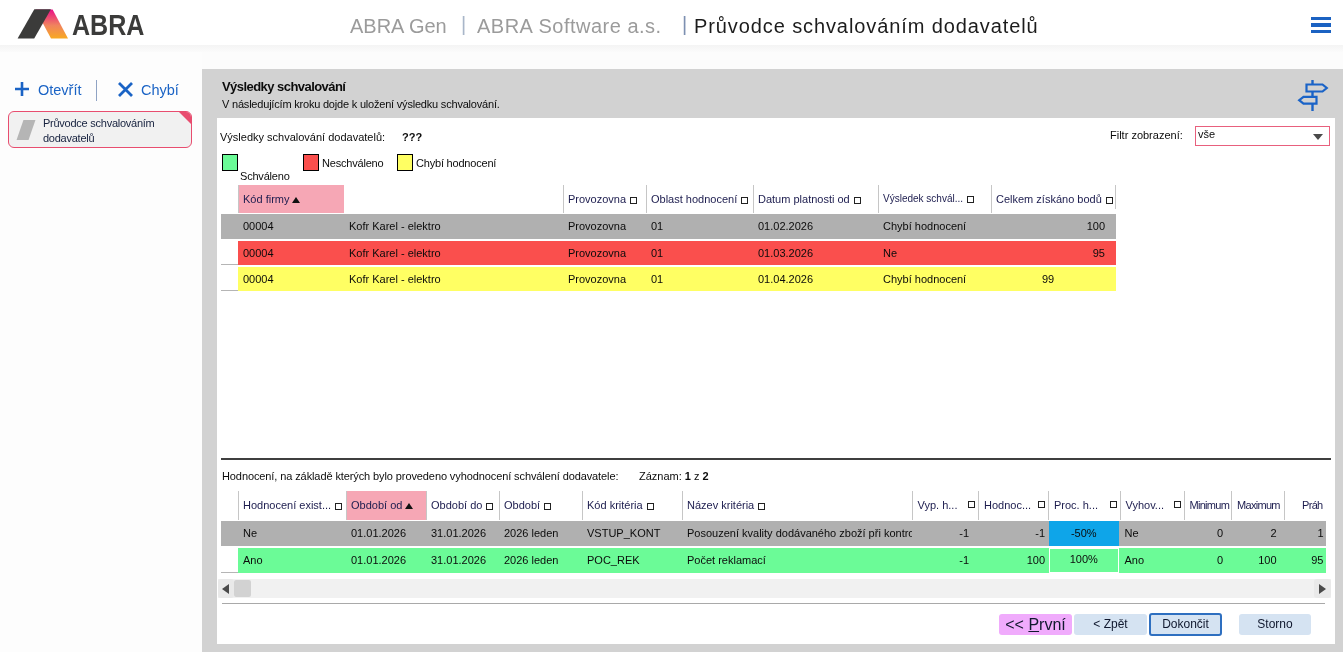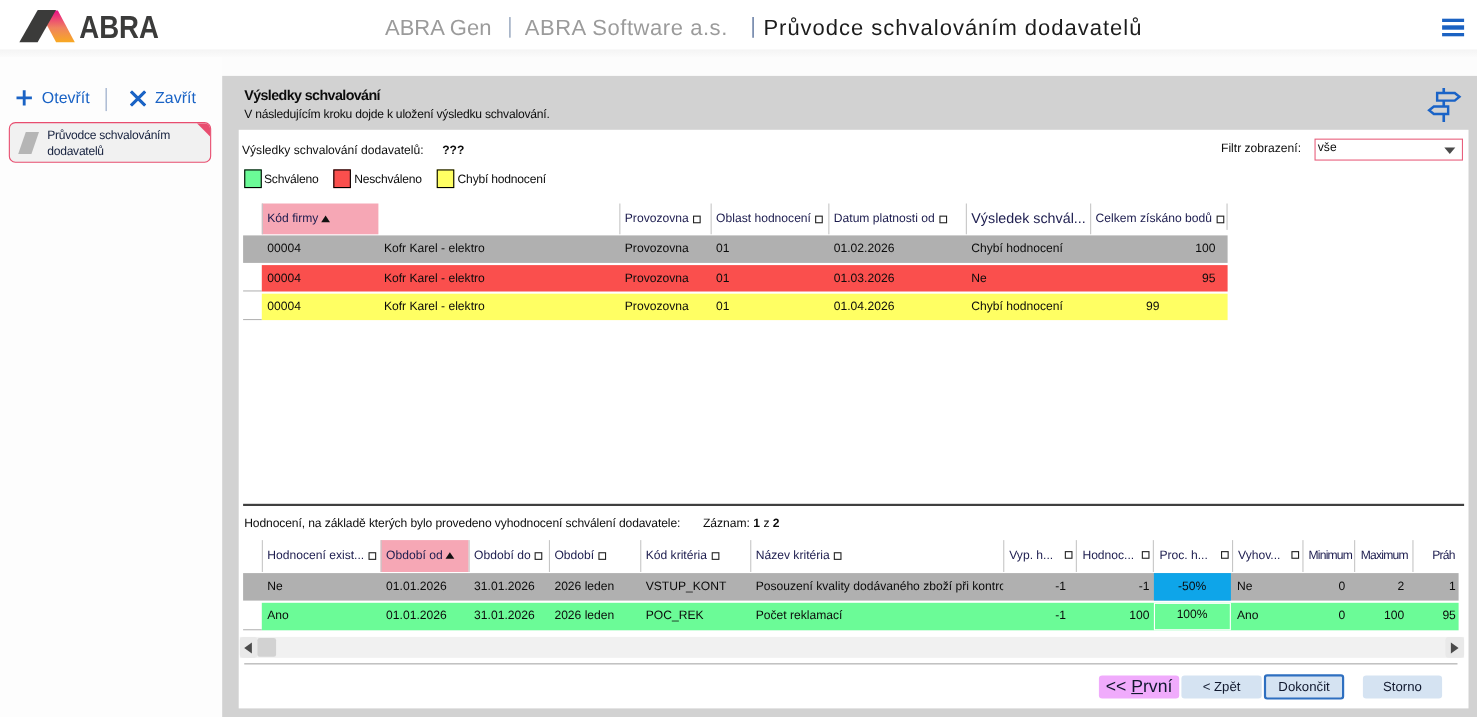--- a/index.html
+++ b/index.html
@@ -39,21 +39,21 @@
 <div class="abs" style="left:0;top:52px;width:202px;height:600px;background:#fdfdfd;"></div>
 
 <svg class="abs" style="left:14px;top:81px;" width="16" height="16" viewBox="0 0 16 16">
   <path d="M8 1 V15 M1 8 H15" stroke="#1a63c5" stroke-width="2.6"></path>
 </svg>
 <span class="abs" style="left:38px;top:82px;font-size:14.5px;color:#1a63c5;">Otevřít</span>
 <div class="abs" style="left:96px;top:80px;width:1px;height:21px;background:#8fa3c4;"></div>
 <svg class="abs" style="left:118px;top:82px;" width="15" height="15" viewBox="0 0 15 15">
   <path d="M1 1 L14 14 M14 1 L1 14" stroke="#1a63c5" stroke-width="2.8"></path>
 </svg>
-<span class="abs" style="left:141px;top:82px;font-size:14.5px;color:#1a63c5;">Zavřít</span>
+<span class="abs" style="left:141px;top:82px;font-size:14.5px;color:#1a63c5;">Chybí</span>
 
 <div class="abs" style="left:8px;top:111px;width:184px;height:37px;background:#f1f1f1;border:1px solid #e84d6f;border-radius:6px;overflow:hidden;">
   <div class="abs" style="right:0;top:0;width:0;height:0;border-top:12px solid #e84d6f;border-left:12px solid transparent;"></div>
   <div class="abs" style="left:5px;top:8px;width:23px;height:20px;">
     <div style="width:12px;height:20px;background:#b5b5b5;transform:skewX(-19deg);margin-left:6px;"></div>
   </div>
   <div class="abs" style="left:34px;top:4px;font-size:11px;letter-spacing:-0.25px;line-height:15px;color:#16213e;">Průvodce schvalováním<br>dodavatelů</div>
 </div>
 
 <div class="abs" style="left:202px;top:69px;width:1141px;height:583px;background:#d2d2d2;"></div>
@@ -72,33 +72,33 @@
 <span class="abs" style="left:1110px;top:129px;font-size:11px;color:#0c0c0c;">Filtr zobrazení:</span>
 <div class="abs" style="left:1195px;top:126px;width:135px;height:20px;background:#fff;border:1px solid #e8607d;">
   <span class="abs" style="left:2px;top:1px;font-size:11px;color:#0c0c0c;">vše</span>
   <div class="abs" style="right:6px;top:7px;width:0;height:0;border-left:5.5px solid transparent;border-right:5.5px solid transparent;border-top:6.5px solid #4a4a4a;"></div>
 </div>
 
 <span class="abs" style="left:220px;top:131px;font-size:11px;color:#0c0c0c;">Výsledky schvalování dodavatelů:</span>
 <span class="abs" style="left:402px;top:131px;font-size:11px;font-weight:bold;color:#0c0c0c;">???</span>
 
 <div class="abs" style="left:222px;top:154px;width:16px;height:17px;background:#6bfb97;border:1px solid #000;"></div>
-<span class="abs" style="left:240px;top:157px;font-size:11px;letter-spacing:-0.2px;color:#0c0c0c;">Schváleno</span>
+<span class="abs" style="left:240px;top:170px;font-size:11px;letter-spacing:-0.2px;color:#0c0c0c;">Schváleno</span>
 <div class="abs" style="left:303px;top:154px;width:16px;height:17px;background:#fa4f4d;border:1px solid #000;"></div>
 <span class="abs" style="left:322px;top:157px;font-size:11px;letter-spacing:-0.2px;color:#0c0c0c;">Neschváleno</span>
 <div class="abs" style="left:397px;top:154px;width:16px;height:17px;background:#ffff63;border:1px solid #000;"></div>
 <span class="abs" style="left:416px;top:157px;font-size:11px;letter-spacing:-0.2px;color:#0c0c0c;">Chybí hodnocení</span>
 
 <div id="t1" class="abs" style="left:221px;top:185px;width:895px;">
     <div style="position:relative;height:28px;">
       <div style="position:absolute;left:17px;top:0;width:106px;height:28px;background:#f6a7b5;border-left:1px solid #c6c6c6;font-size:11px;color:#1c1c4e;line-height:28px;padding-left:4px;white-space:nowrap;overflow:hidden;">Kód firmy<span style="display:inline-block;width:0;height:0;border-left:4.5px solid transparent;border-right:4.5px solid transparent;border-bottom:6px solid #111;margin-left:3px;vertical-align:middle;"></span></div>
       <div style="position:absolute;left:342px;top:0;width:83px;height:28px;border-left:1px solid #c6c6c6;font-size:11px;color:#1c1c4e;line-height:28px;padding-left:4px;white-space:nowrap;overflow:hidden;">Provozovna<span style="display:inline-block;width:7px;height:7px;border:1.2px solid #222;margin-left:4px;vertical-align:middle;"></span></div>
       <div style="position:absolute;left:425px;top:0;width:107px;height:28px;border-left:1px solid #c6c6c6;font-size:11px;color:#1c1c4e;line-height:28px;padding-left:4px;white-space:nowrap;overflow:hidden;">Oblast hodnocení<span style="display:inline-block;width:7px;height:7px;border:1.2px solid #222;margin-left:4px;vertical-align:middle;"></span></div>
       <div style="position:absolute;left:532px;top:0;width:125px;height:28px;border-left:1px solid #c6c6c6;font-size:11px;color:#1c1c4e;line-height:28px;padding-left:4px;white-space:nowrap;overflow:hidden;">Datum platnosti od<span style="display:inline-block;width:7px;height:7px;border:1.2px solid #222;margin-left:4px;vertical-align:middle;"></span></div>
-      <div style="position:absolute;left:657px;top:0;width:113px;height:28px;border-left:1px solid #c6c6c6;font-size:13px;color:#1c1c4e;line-height:28px;padding-left:4px;white-space:nowrap;overflow:hidden;">Výsledek schvál...<span style="display:inline-block;width:7px;height:7px;border:1.2px solid #222;margin-left:4px;vertical-align:middle;"></span></div>
+      <div style="position:absolute;left:657px;top:0;width:113px;height:28px;border-left:1px solid #c6c6c6;font-size:10px;color:#1c1c4e;line-height:28px;padding-left:4px;white-space:nowrap;overflow:hidden;">Výsledek schvál...<span style="display:inline-block;width:7px;height:7px;border:1.2px solid #222;margin-left:4px;vertical-align:middle;"></span></div>
       <div style="position:absolute;left:770px;top:0;width:125px;height:28px;border-left:1px solid #c6c6c6;font-size:11px;color:#1c1c4e;line-height:28px;padding-left:4px;white-space:nowrap;overflow:hidden;">Celkem získáno bodů<span style="display:inline-block;width:7px;height:7px;border:1.2px solid #222;margin-left:4px;vertical-align:middle;"></span></div>
       <div style="position:absolute;left:894px;top:0;width:1px;height:24px;background:#c6c6c6;"></div>
     </div>
     <div style="position:absolute;left:0;top:29px;width:895px;height:24.5px;background:#b0b0b0;"></div>
     <div style="position:absolute;left:17px;top:29px;width:106px;height:24.5px;font-size:11px;color:#0b0b0b;line-height:24.5px;padding-left:5px;white-space:nowrap;overflow:hidden;">00004</div>
     <div style="position:absolute;left:123px;top:29px;width:219px;height:24.5px;font-size:11px;color:#0b0b0b;line-height:24.5px;padding-left:5px;white-space:nowrap;overflow:hidden;">Kofr Karel - elektro</div>
     <div style="position:absolute;left:342px;top:29px;width:83px;height:24.5px;font-size:11px;color:#0b0b0b;line-height:24.5px;padding-left:5px;white-space:nowrap;overflow:hidden;">Provozovna</div>
     <div style="position:absolute;left:425px;top:29px;width:107px;height:24.5px;font-size:11px;color:#0b0b0b;line-height:24.5px;padding-left:5px;white-space:nowrap;overflow:hidden;">01</div>
     <div style="position:absolute;left:532px;top:29px;width:125px;height:24.5px;font-size:11px;color:#0b0b0b;line-height:24.5px;padding-left:5px;white-space:nowrap;overflow:hidden;">01.02.2026</div>
     <div style="position:absolute;left:657px;top:29px;width:113px;height:24.5px;font-size:11px;color:#0b0b0b;line-height:24.5px;padding-left:5px;white-space:nowrap;overflow:hidden;">Chybí hodnocení</div>

